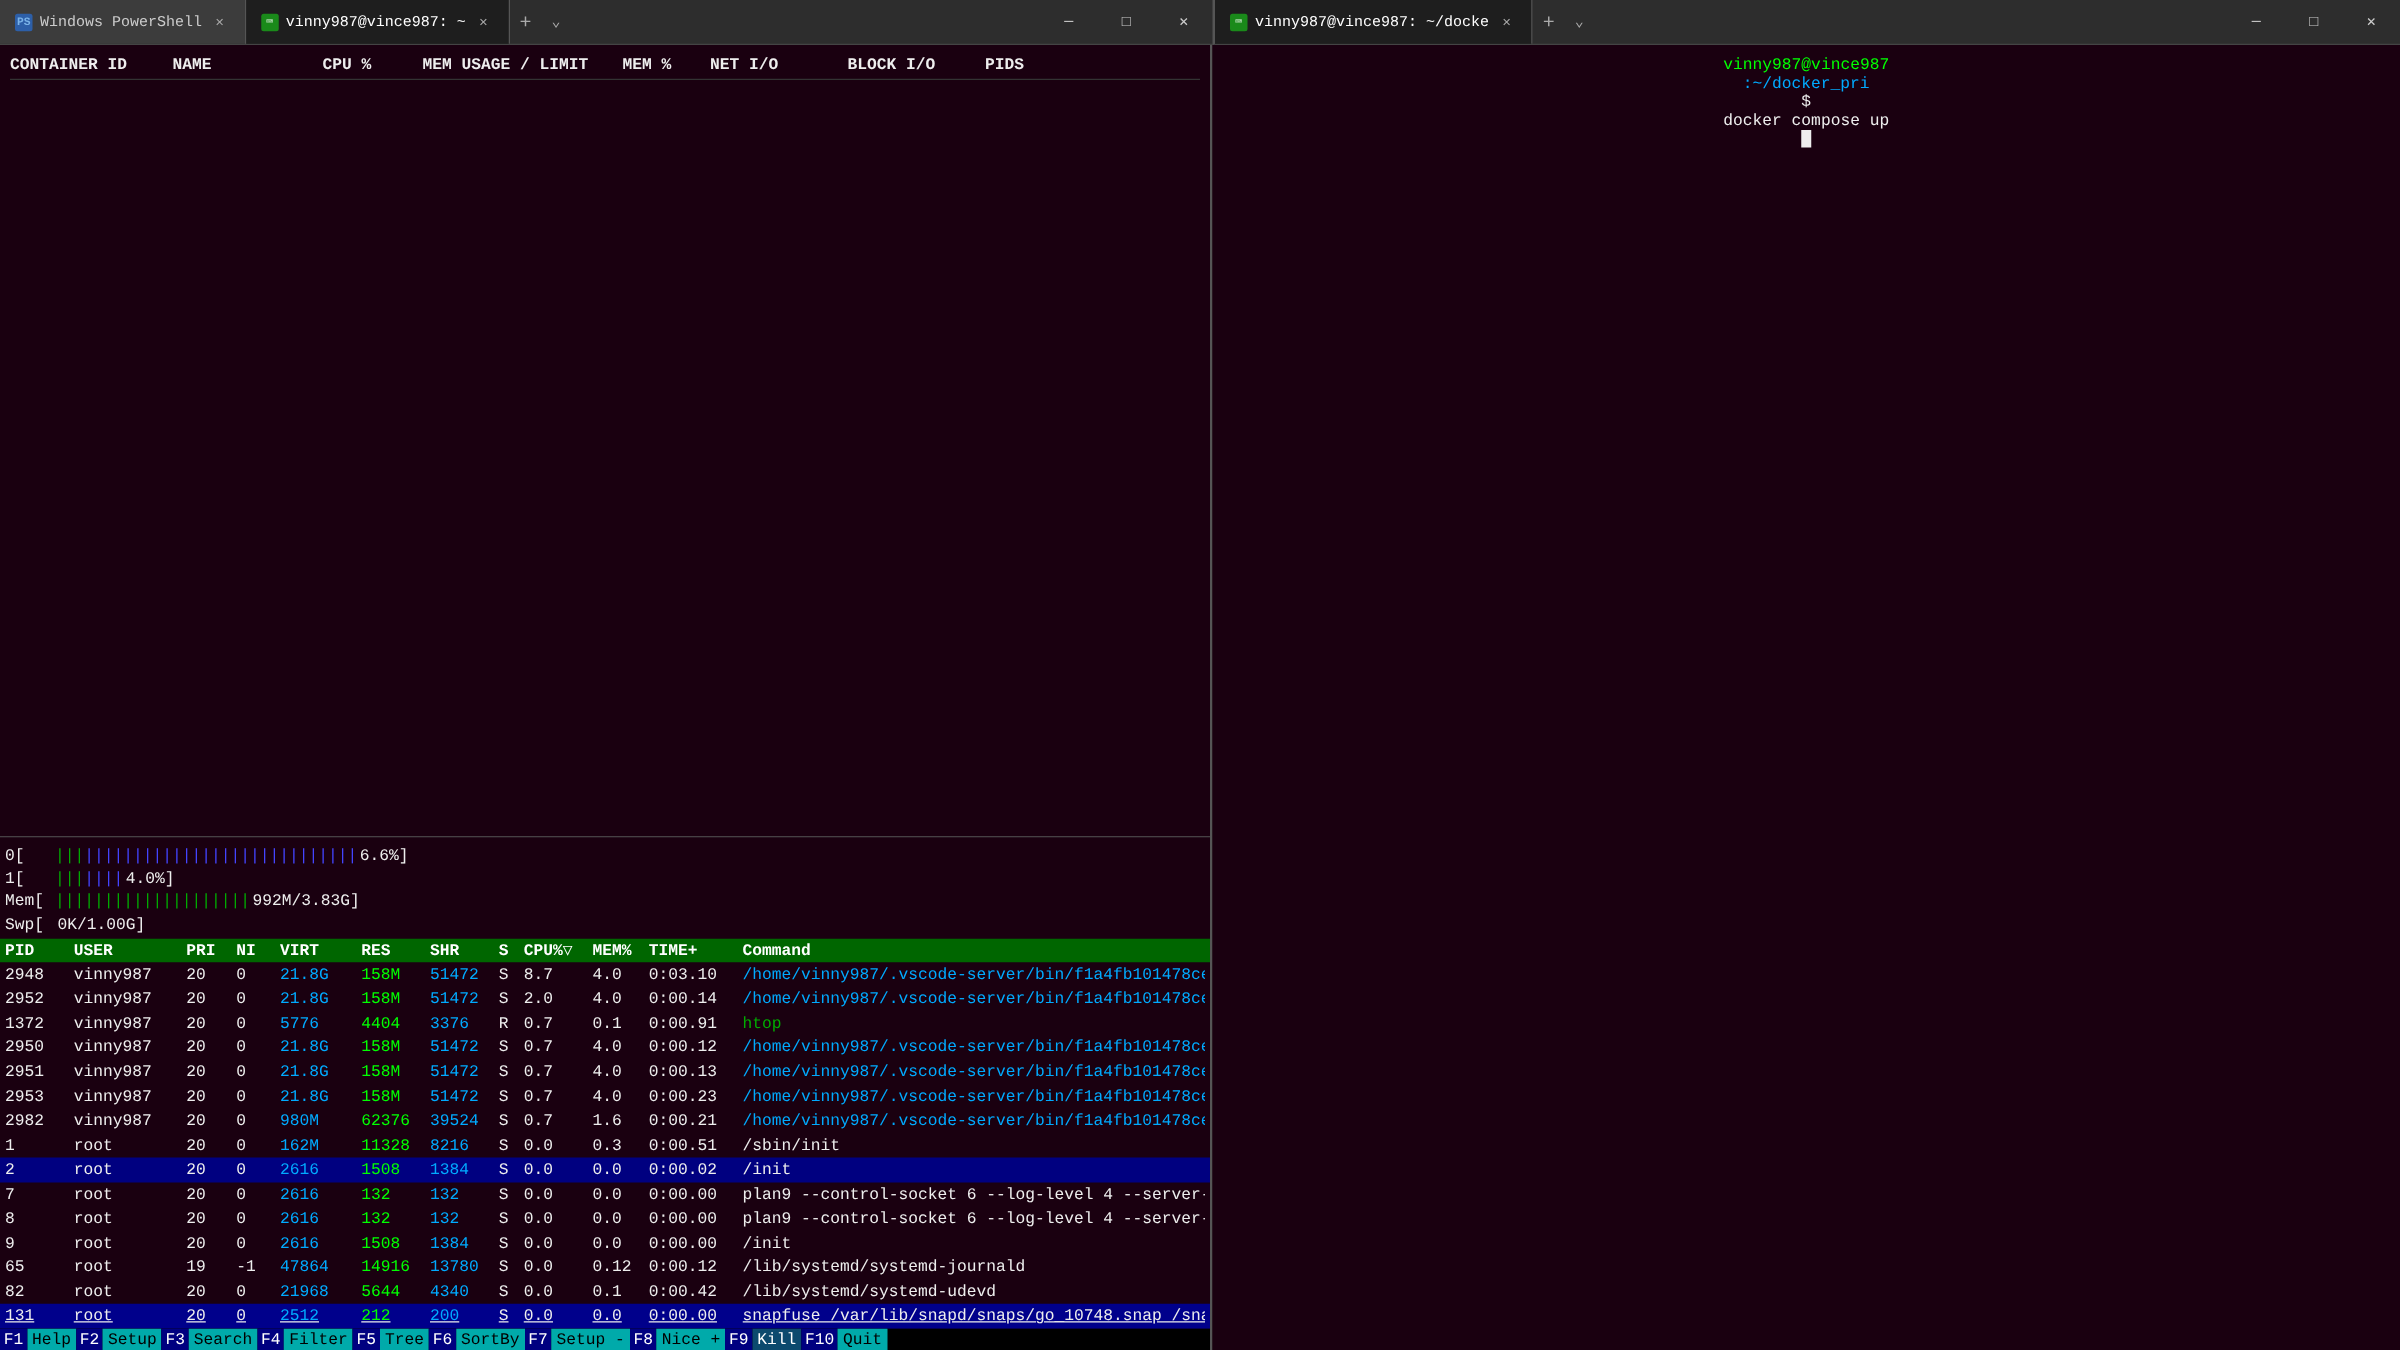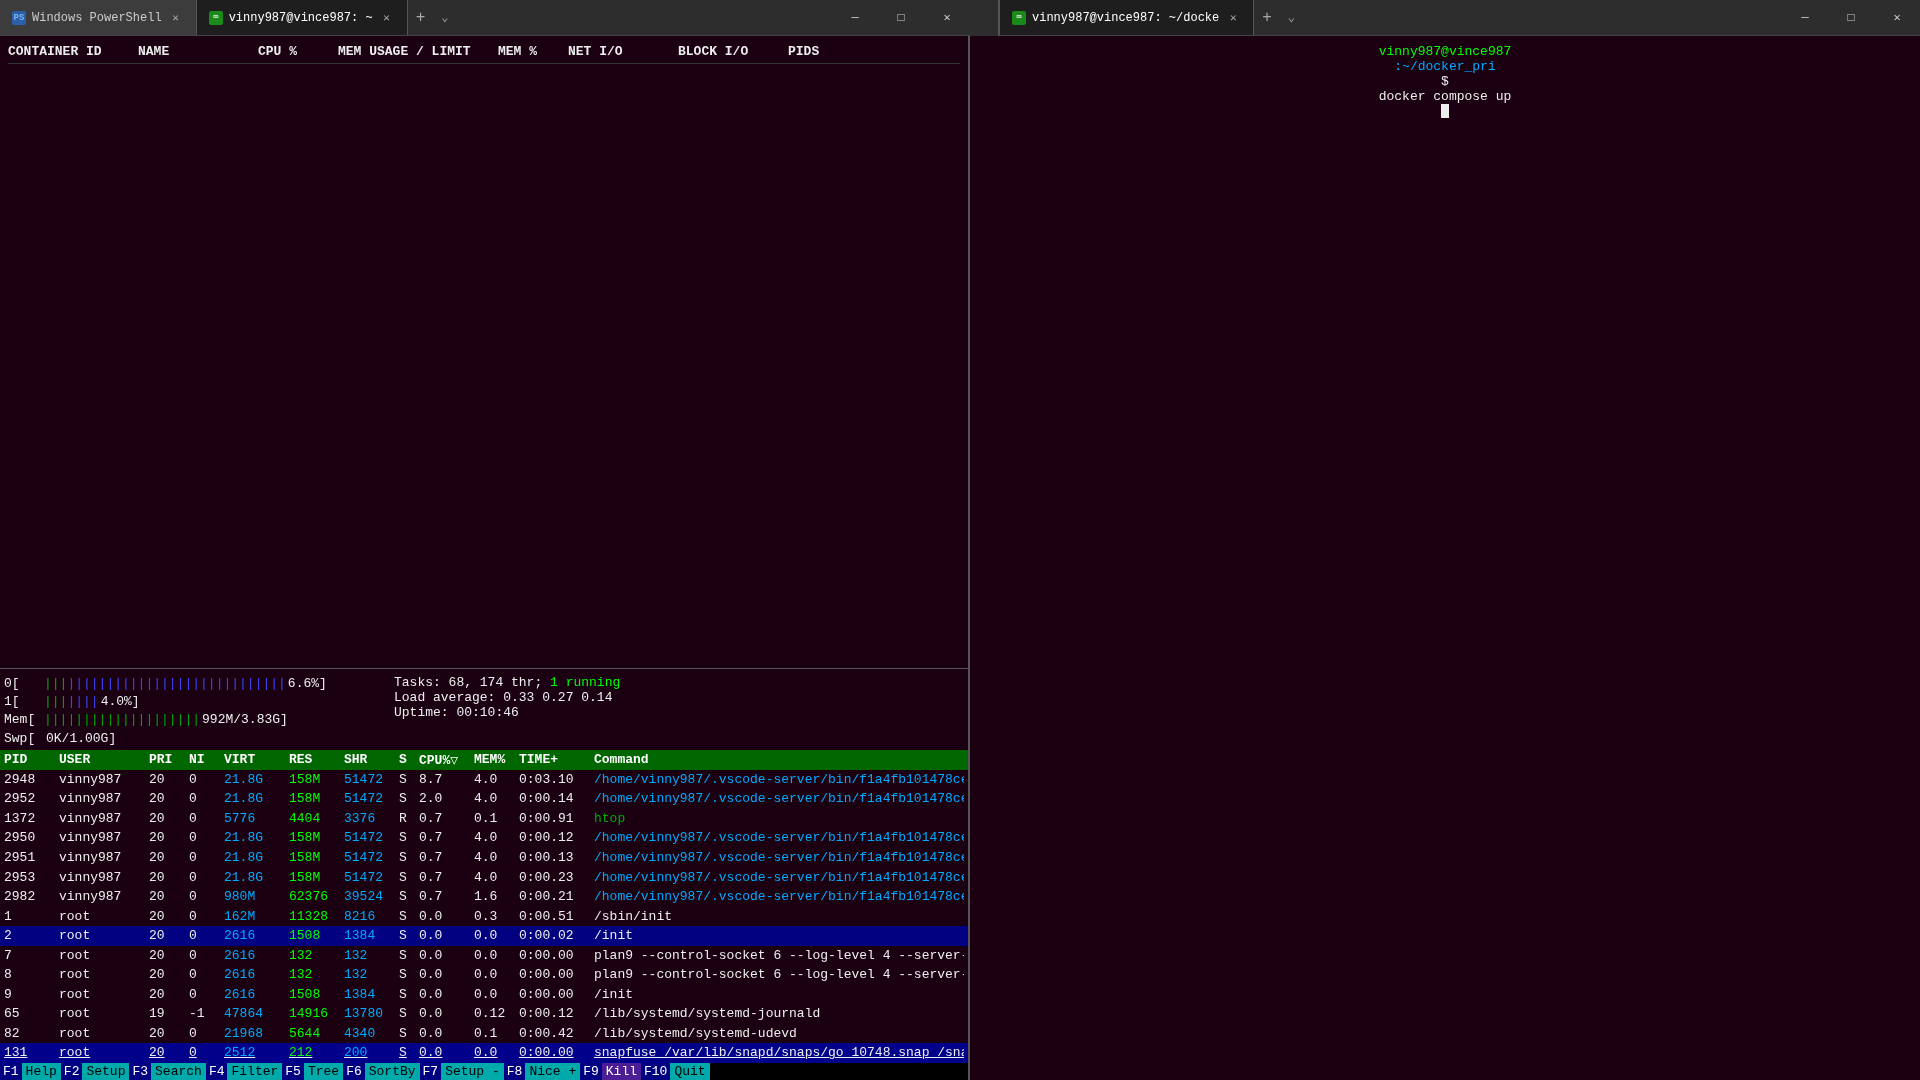--- a/index.html
+++ b/index.html
@@ -12,21 +12,20 @@
       overflow: hidden;
       display: flex;
       flex-direction: column;
     }
 
     
     .title-bar-row {
       display: flex;
       height: 36px;
       background: #2d2d2d;
-      gap: 28px;
     }
 
     .window-left {
       width: 970px;
       display: flex;
       align-items: center;
       background: #2d2d2d;
       border-bottom: 1px solid #444;
     }
 
@@ -302,21 +301,21 @@
       color: #fff;
       padding: 1px 3px;
     }
 
     .func-label {
       background: #00aaaa;
       color: #000;
       padding: 1px 4px;
     }
 
-    .func-label.red { background: #4c1d95; color: #fff; }
+    .func-label.red { background: #0c4a6e; color: #fff; }
     .func-label.teal { background: #00aaaa; color: #000; }
 
     .htop-status-bar {
       background: #000080;
       color: #fff;
       padding: 1px 4px;
       font-size: 13px;
       display: flex;
       justify-content: space-between;
     }
@@ -460,27 +459,20 @@
             <span class="meter-fill-green">||||||||||||||||||||</span>
             <span class="meter-percent" style="color:#eee;">         992M/3.83G]</span>
           </div>
 
           <div class="meter-row">
             <span class="meter-label" style="color:#eee;">Swp[</span>
             <span class="meter-percent" style="color:#eee;">                       0K/1.00G]</span>
           </div>
         </div>
 
-        <div class="htop-right-meters">
-          <div class="tasks-line">
-            Tasks: 68, 174 thr; <span class="tasks-running">1 running</span>
-          </div>
-          <div class="load-line">Load average: 0.33 0.27 0.14</div>
-          <div class="uptime-line">Uptime: 00:10:46</div>
-        </div>
       </div>
 
       <div class="process-header">
         <span class="ph-pid">PID</span>
         <span class="ph-user">USER</span>
         <span class="ph-pri">PRI</span>
         <span class="ph-ni">NI</span>
         <span class="ph-virt">VIRT</span>
         <span class="ph-res">RES</span>
         <span class="ph-shr">SHR</span>

